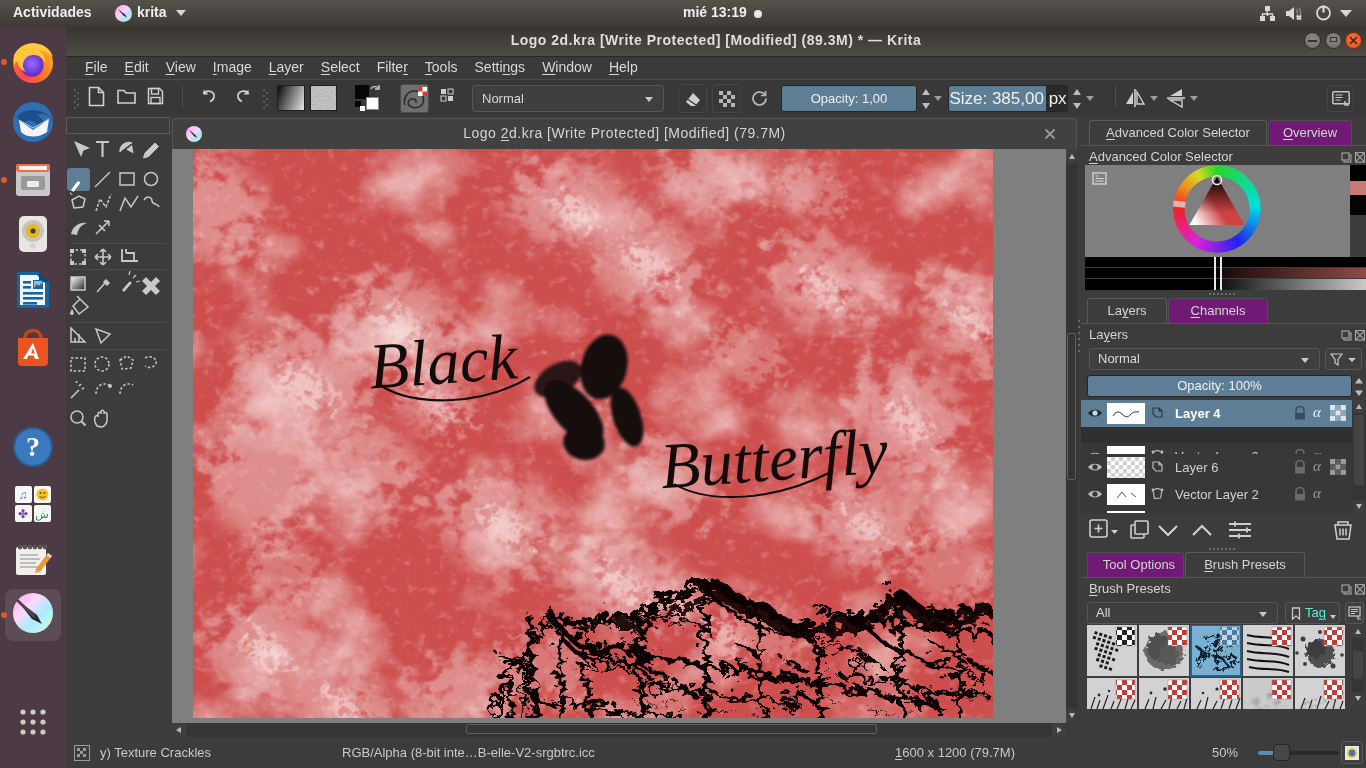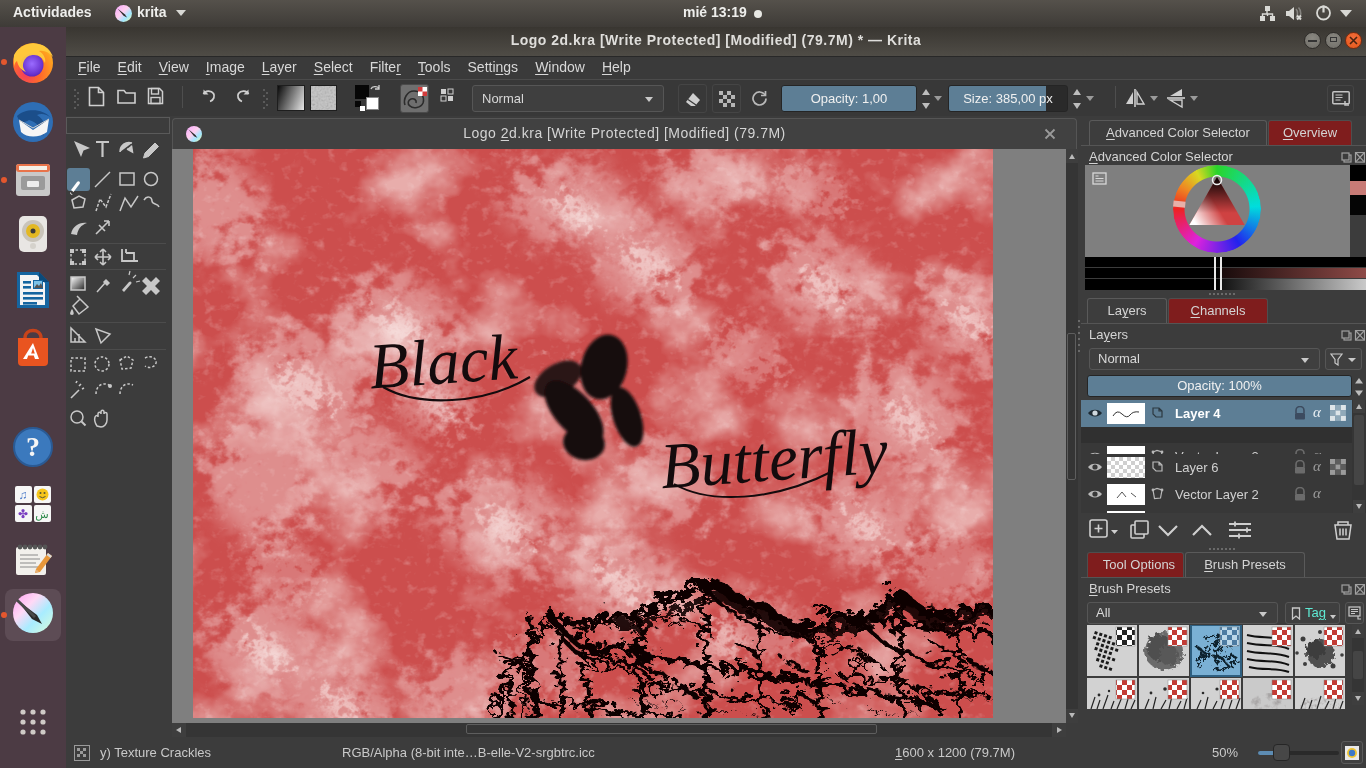--- a/index.html
+++ b/index.html
@@ -12,21 +12,21 @@
 #titlebar { position:absolute; left:66px; top:27px; width:1300px; height:30px;
   background:linear-gradient(#393631,#4f4c46); border-bottom:1px solid #282828; }
 #menubar { position:absolute; left:66px; top:57px; width:1300px; height:22px; background:#3a3a3a; }
 #toolbar { position:absolute; left:66px; top:79px; width:1300px; height:37px;
   background:#383838; border-top:1px solid #4b4b4b; }
 #toolbox { position:absolute; left:66px; top:116px; width:110px; height:621px; background:#3c3c3c; }
 #mdi { position:absolute; left:170px; top:116px; width:911px; height:621px; background:#3c3c3c; }
 #dockers { position:absolute; left:1081px; top:116px; width:285px; height:621px; background:#3c3c3c; }
 #statusbar { position:absolute; left:66px; top:737px; width:1300px; height:31px; background:#3c3c3c; color:#c9c9c9; font-size:13px; }
 .mnu { text-decoration:underline; text-decoration-thickness:1px; text-underline-offset:2px; }
-.tab { height:25px; background:#7f1d1d; border:1px solid #4e4e4e; border-bottom:none;
+.tab { height:25px; background:#701a75; border:1px solid #4e4e4e; border-bottom:none;
   border-radius:3px 3px 0 0; color:#d4d4d4; font-size:13px; line-height:24px; text-align:center; }
 .tab.on { background:#3d3d3d; border-color:#5a5a5a; }
 .dkh { font-size:13px; color:#d4d4d4; }
 .drop { height:22px; background:#3f3f3f; border:1px solid #565656; border-radius:3px;
   color:#d8d8d8; font-size:13px; line-height:20px; padding-left:8px; }
 .lrow { position:absolute; left:0; width:285px; height:27px; background:#383838; }
 .leye { position:absolute; left:6px; top:5px; }
 .lthumb { position:absolute; left:26px; top:3px; width:38px; height:21px; background:#fff; }
 .lname { position:absolute; left:94px; top:6px; font-size:13px; color:#d0d0d0; }
 </style>
@@ -194,32 +194,32 @@
       <circle cx="24" cy="4" r="2.6"></circle>
     <circle cx="4" cy="14" r="2.6"></circle>
       <circle cx="14" cy="14" r="2.6"></circle>
       <circle cx="24" cy="14" r="2.6"></circle>
     <circle cx="4" cy="24" r="2.6"></circle>
       <circle cx="14" cy="24" r="2.6"></circle>
       <circle cx="24" cy="24" r="2.6"></circle>
   </svg>
 </div>
 <div id="titlebar">
-  <div class="abs" style="left:0;top:5px;width:1300px;text-align:center;font-size:14px;letter-spacing:0.5px;font-weight:700;color:#dfdedb;">Logo 2d.kra [Write Protected]  [Modified]  (79.7M) * — Krita</div>
+  <div class="abs" style="left:0;top:5px;width:1300px;text-align:center;font-size:14px;letter-spacing:0.5px;font-weight:700;color:#dfdedb;">Logo 2d.kra [Write Protected]  [Modified]  (89.3M) * — Krita</div>
   <div class="abs" style="left:1238px;top:5px;width:17px;height:17px;border-radius:50%;background:radial-gradient(circle at 50% 35%,#8a8881,#6f6d67);border:1px solid #2e2c29;"></div>
   <div class="abs" style="left:1242px;top:13px;width:9px;height:1.5px;background:#343434;"></div>
   <div class="abs" style="left:1259px;top:5px;width:17px;height:17px;border-radius:50%;background:radial-gradient(circle at 50% 35%,#8a8881,#6f6d67);border:1px solid #2e2c29;"></div>
   <div class="abs" style="left:1264px;top:10px;width:7px;height:5px;border:1.5px solid #343434;"></div>
   <div class="abs" style="left:1279px;top:5px;width:17px;height:17px;border-radius:50%;background:radial-gradient(circle at 50% 35%,#f26d3c,#e75818);border:1px solid #772a10;"></div>
   <svg class="abs" style="left:1283px;top:9px;" width="9" height="9" viewBox="0 0 9 9">
       <path d="M1 1 L8 8 M8 1 L1 8" stroke="#4a2310" stroke-width="1.6"></path>
     </svg>
 </div>
 <div id="menubar">
-  <div style="display:flex;gap:17px;padding-left:12px;padding-top:2px;font-size:14px;color:#d8d8d8;">
+  <div style="display:flex;gap:17px;padding-left:19px;padding-top:2px;font-size:14px;color:#d8d8d8;">
     <span><span class="mnu">F</span>ile</span>
       <span><span class="mnu">E</span>dit</span>
       <span><span class="mnu">V</span>iew</span>
       <span><span class="mnu">I</span>mage</span>
       <span><span class="mnu">L</span>ayer</span>
       <span><span class="mnu">S</span>elect</span>
       <span>Filte<span class="mnu">r</span></span>
       <span><span class="mnu">T</span>ools</span>
       <span>Setti<span class="mnu">n</span>gs</span>
       <span><span class="mnu">W</span>indow</span>
@@ -329,21 +329,21 @@
   <svg class="abs" style="left:684px;top:9px;" width="19" height="19" viewBox="0 0 19 19">
       <path d="M15 6 A6.5 6.5 0 1 0 16 9.5" fill="none" stroke="#b9b9b9" stroke-width="1.7"></path>
       <path d="M15.5 2 v4.5 h-4.5" fill="none" stroke="#b9b9b9" stroke-width="1.7"></path>
     </svg>
   <div class="abs" style="left:715px;top:5px;width:136px;height:27px;background:#5d7e95;border:1px solid #252525;border-radius:3px;color:#f0f0f0;font-size:13px;line-height:25px;text-align:center;">Opacity:  1,00</div>
   <svg class="abs" style="left:855px;top:7px;" width="10" height="24" viewBox="0 0 10 24">
       <path d="M5 2 L9 8 H1 Z" fill="#bdbdbd"></path>
       <path d="M5 22 L9 16 H1 Z" fill="#bdbdbd"></path>
     </svg>
   <div class="abs" style="left:868px;top:16px;width:0;height:0;border-left:4px solid transparent;border-right:4px solid transparent;border-top:5px solid #9a9a9a;"></div>
-  <div class="abs" style="left:882px;top:5px;width:120px;height:27px;border:1px solid #252525;border-radius:3px;background:linear-gradient(to right,#5d7e95 0,#5d7e95 97px,#2a2a2a 97px);color:#f0f0f0;font-size:13px;line-height:25px;text-align:center;">Size:  385,00 px</div>
+  <div class="abs" style="left:882px;top:5px;width:120px;height:27px;border:1px solid #252525;border-radius:3px;background:linear-gradient(to right,#5d7e95 0,#5d7e95 97px,#2a2a2a 97px);color:#f0f0f0;font-size:17px;line-height:25px;text-align:center;">Size:  385,00 px</div>
   <svg class="abs" style="left:1006px;top:7px;" width="10" height="24" viewBox="0 0 10 24">
       <path d="M5 2 L9 8 H1 Z" fill="#bdbdbd"></path>
       <path d="M5 22 L9 16 H1 Z" fill="#bdbdbd"></path>
     </svg>
   <div class="abs" style="left:1020px;top:16px;width:0;height:0;border-left:4px solid transparent;border-right:4px solid transparent;border-top:5px solid #9a9a9a;"></div>
   <div class="abs" style="left:1049px;top:6px;width:1px;height:22px;background:#4e4e4e;"></div>
   <svg class="abs" style="left:1058px;top:6px;" width="24" height="24" viewBox="0 0 24 24">
       <path d="M11 3 v18" stroke="#cfcfcf" stroke-width="1.6"></path>
       <path d="M9 6 L2 18 L9 18 Z" fill="#cfcfcf"></path>
       <path d="M13 6 L20 18 L13 18 Z" fill="none" stroke="#cfcfcf" stroke-width="1.4"></path>

